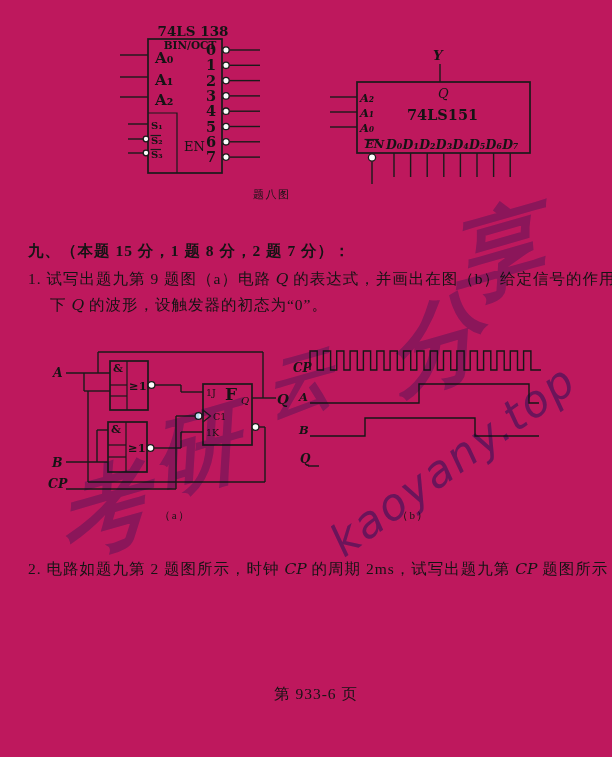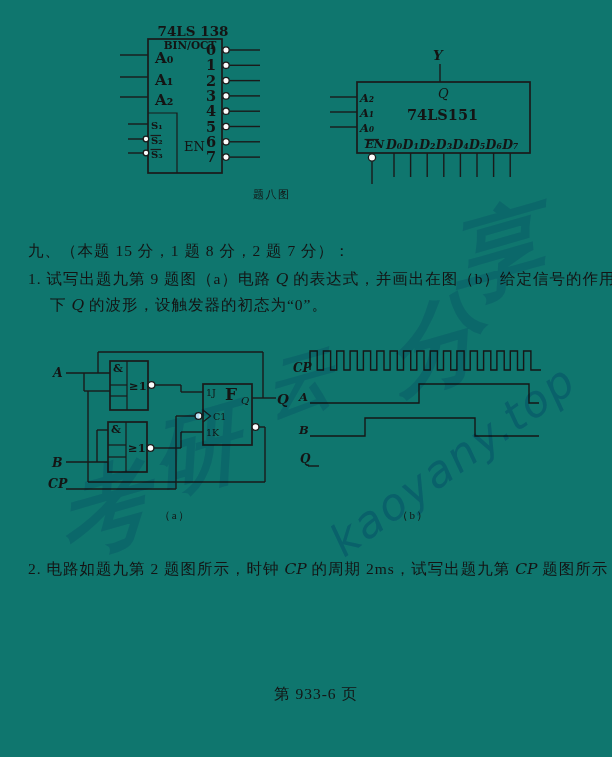--- a/index.html
+++ b/index.html
@@ -1,20 +1,20 @@
 <!DOCTYPE html>
 <html><head>
 <meta charset="utf-8">
 <style>
   html,body{margin:0;padding:0;background:#fff;}
-  .page{position:relative;width:612px;height:757px;background:#0f766e;overflow:hidden;
+  .page{position:relative;width:612px;height:757px;background:#be185d;overflow:hidden;
         font-family:"Liberation Serif","DejaVu Serif",serif;color:#141414;}
   .abs{position:absolute;white-space:nowrap;}
   .body-text{font-size:15.5px;letter-spacing:1px;}
-  .bold{font-weight:normal;text-align:center;}
+  .bold{font-weight:bold;text-align:center;}
   .var{font-style:italic;letter-spacing:0;font-family:"DejaVu Serif",serif;}
   .caption{font-size:11px;letter-spacing:1.5px;}
   svg text{font-family:"DejaVu Serif","Liberation Serif",serif;fill:#141414;}
   .wire{stroke:#1a1a1a;stroke-width:1.4;fill:none;}
   .wire-thin{stroke:#1a1a1a;stroke-width:1.2;fill:none;}
   .boxline{stroke:#1a1a1a;stroke-width:1.7;fill:none;}
   .bubble{stroke:#1a1a1a;stroke-width:1.3;fill:#fcfcfc;}
   .wave{stroke:#161616;stroke-width:1.4;fill:none;}
   
   .wm-layer{position:absolute;left:0;top:0;width:612px;height:757px;pointer-events:none;

